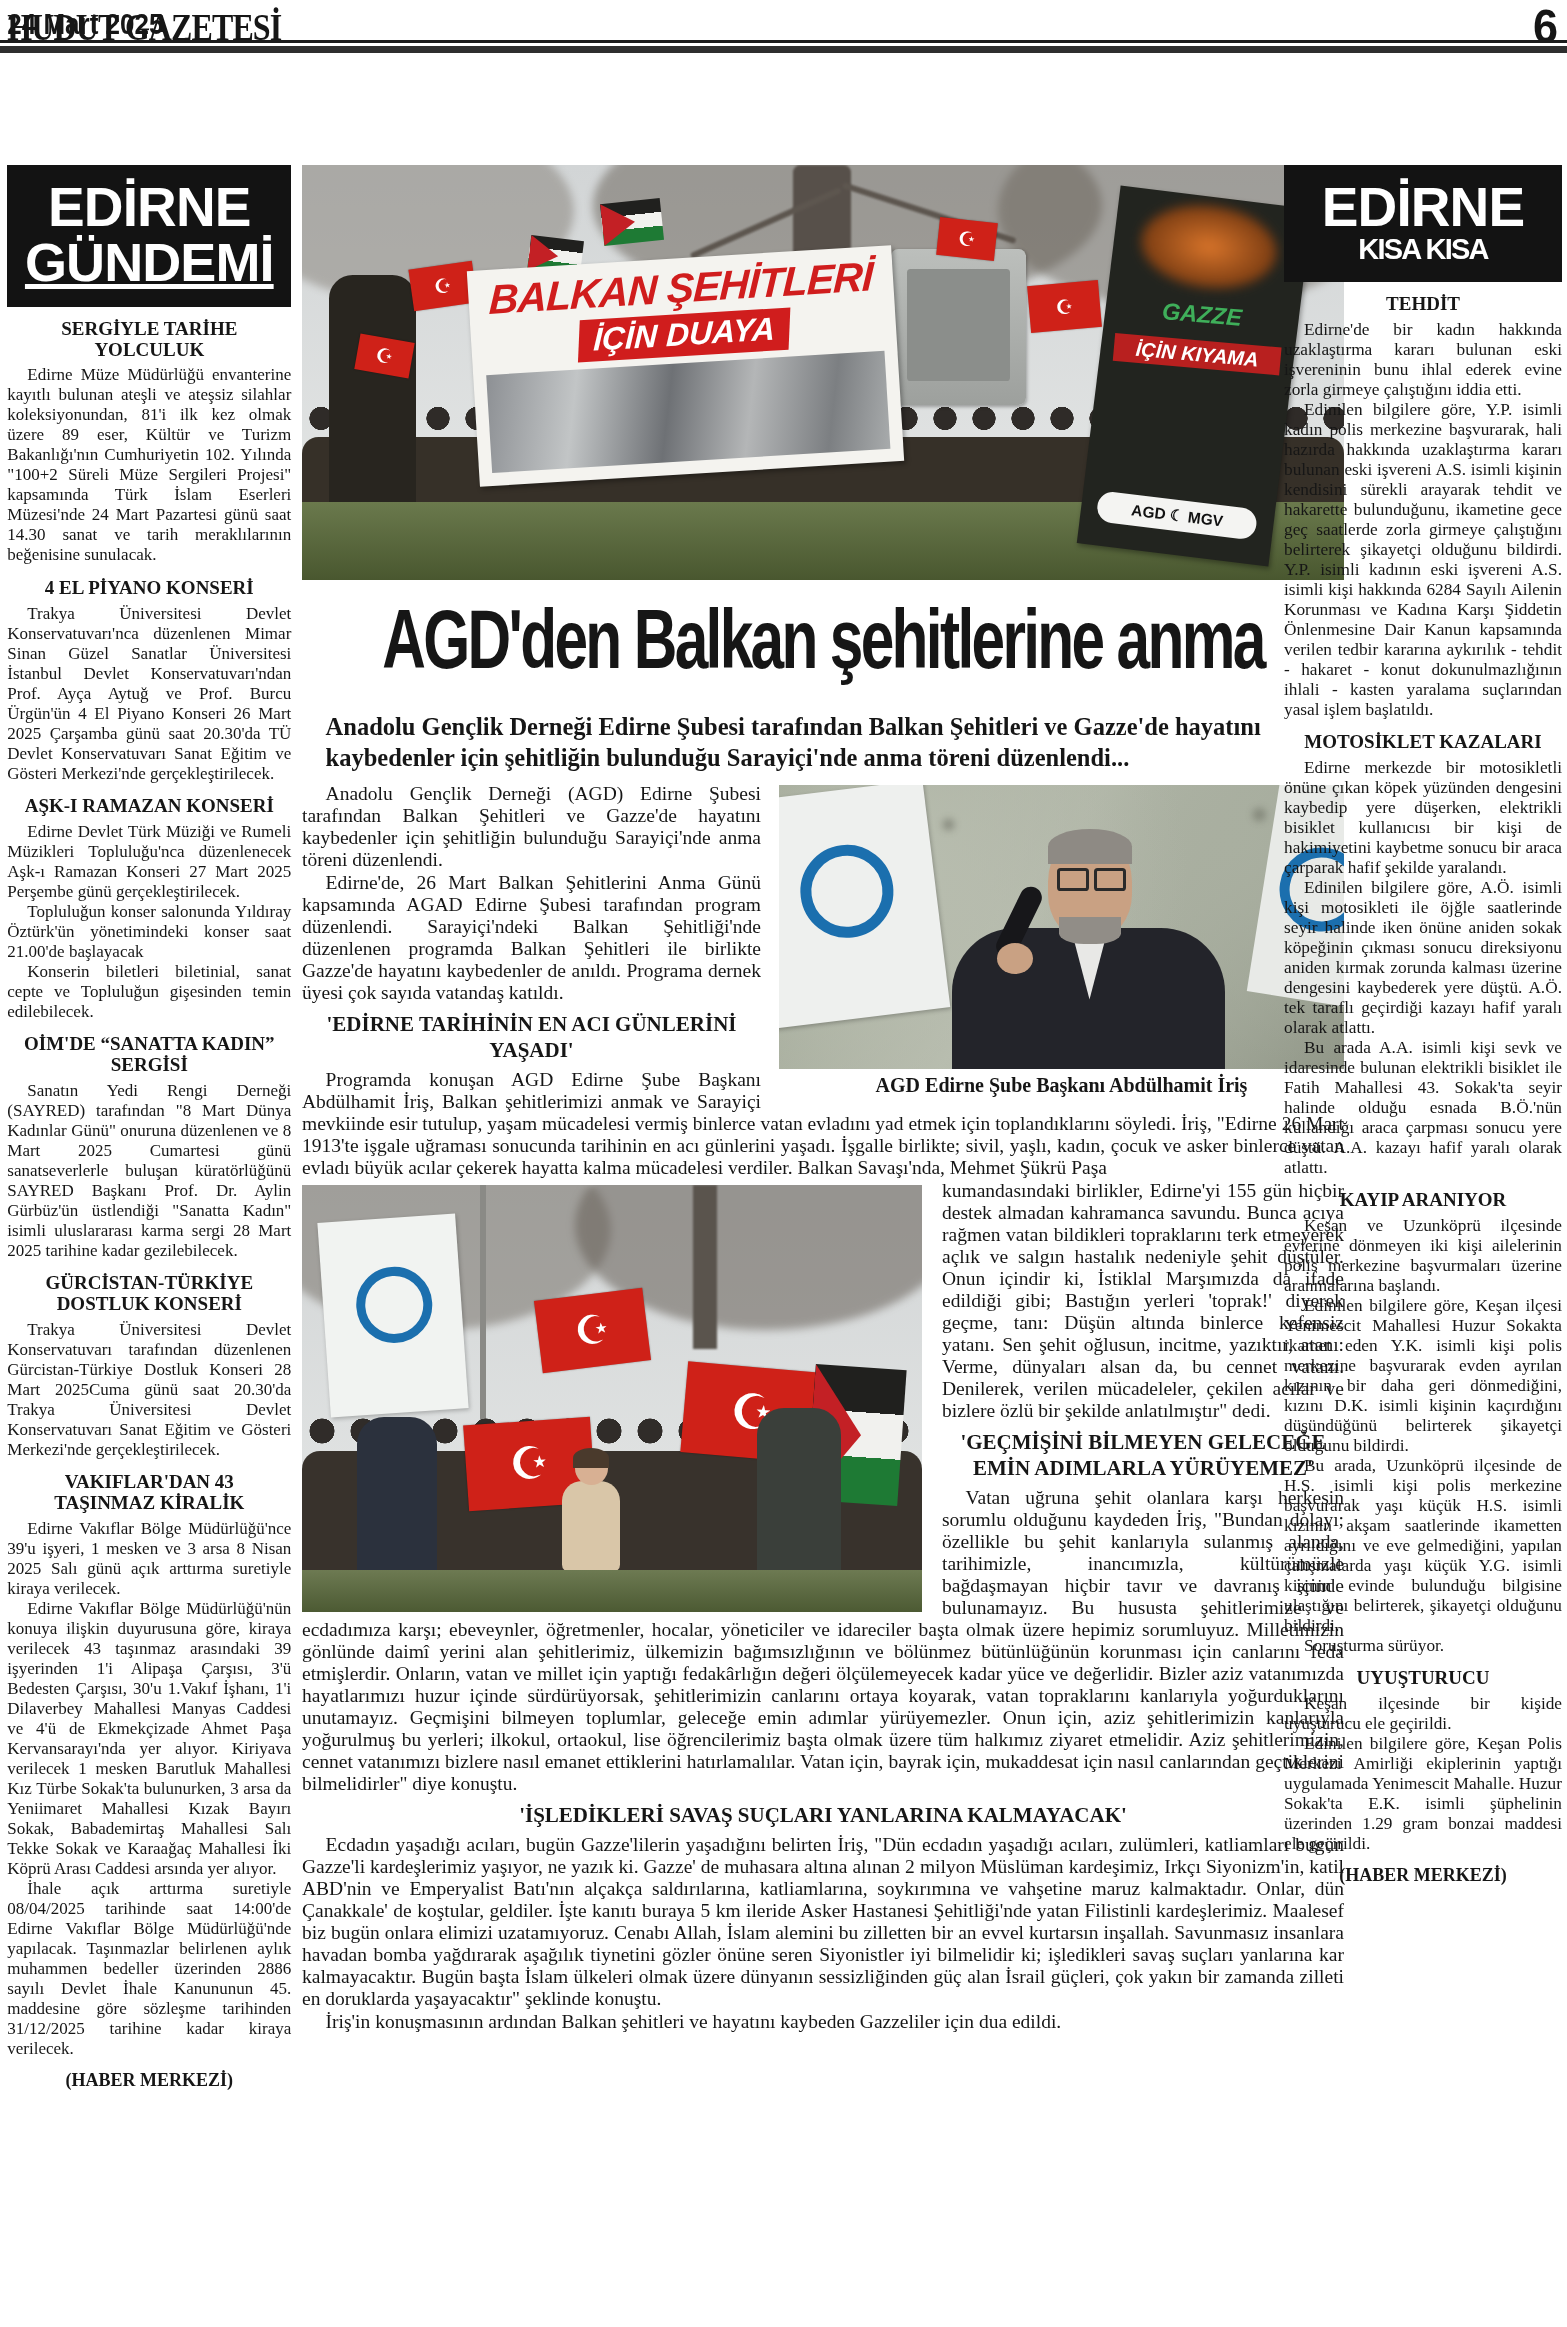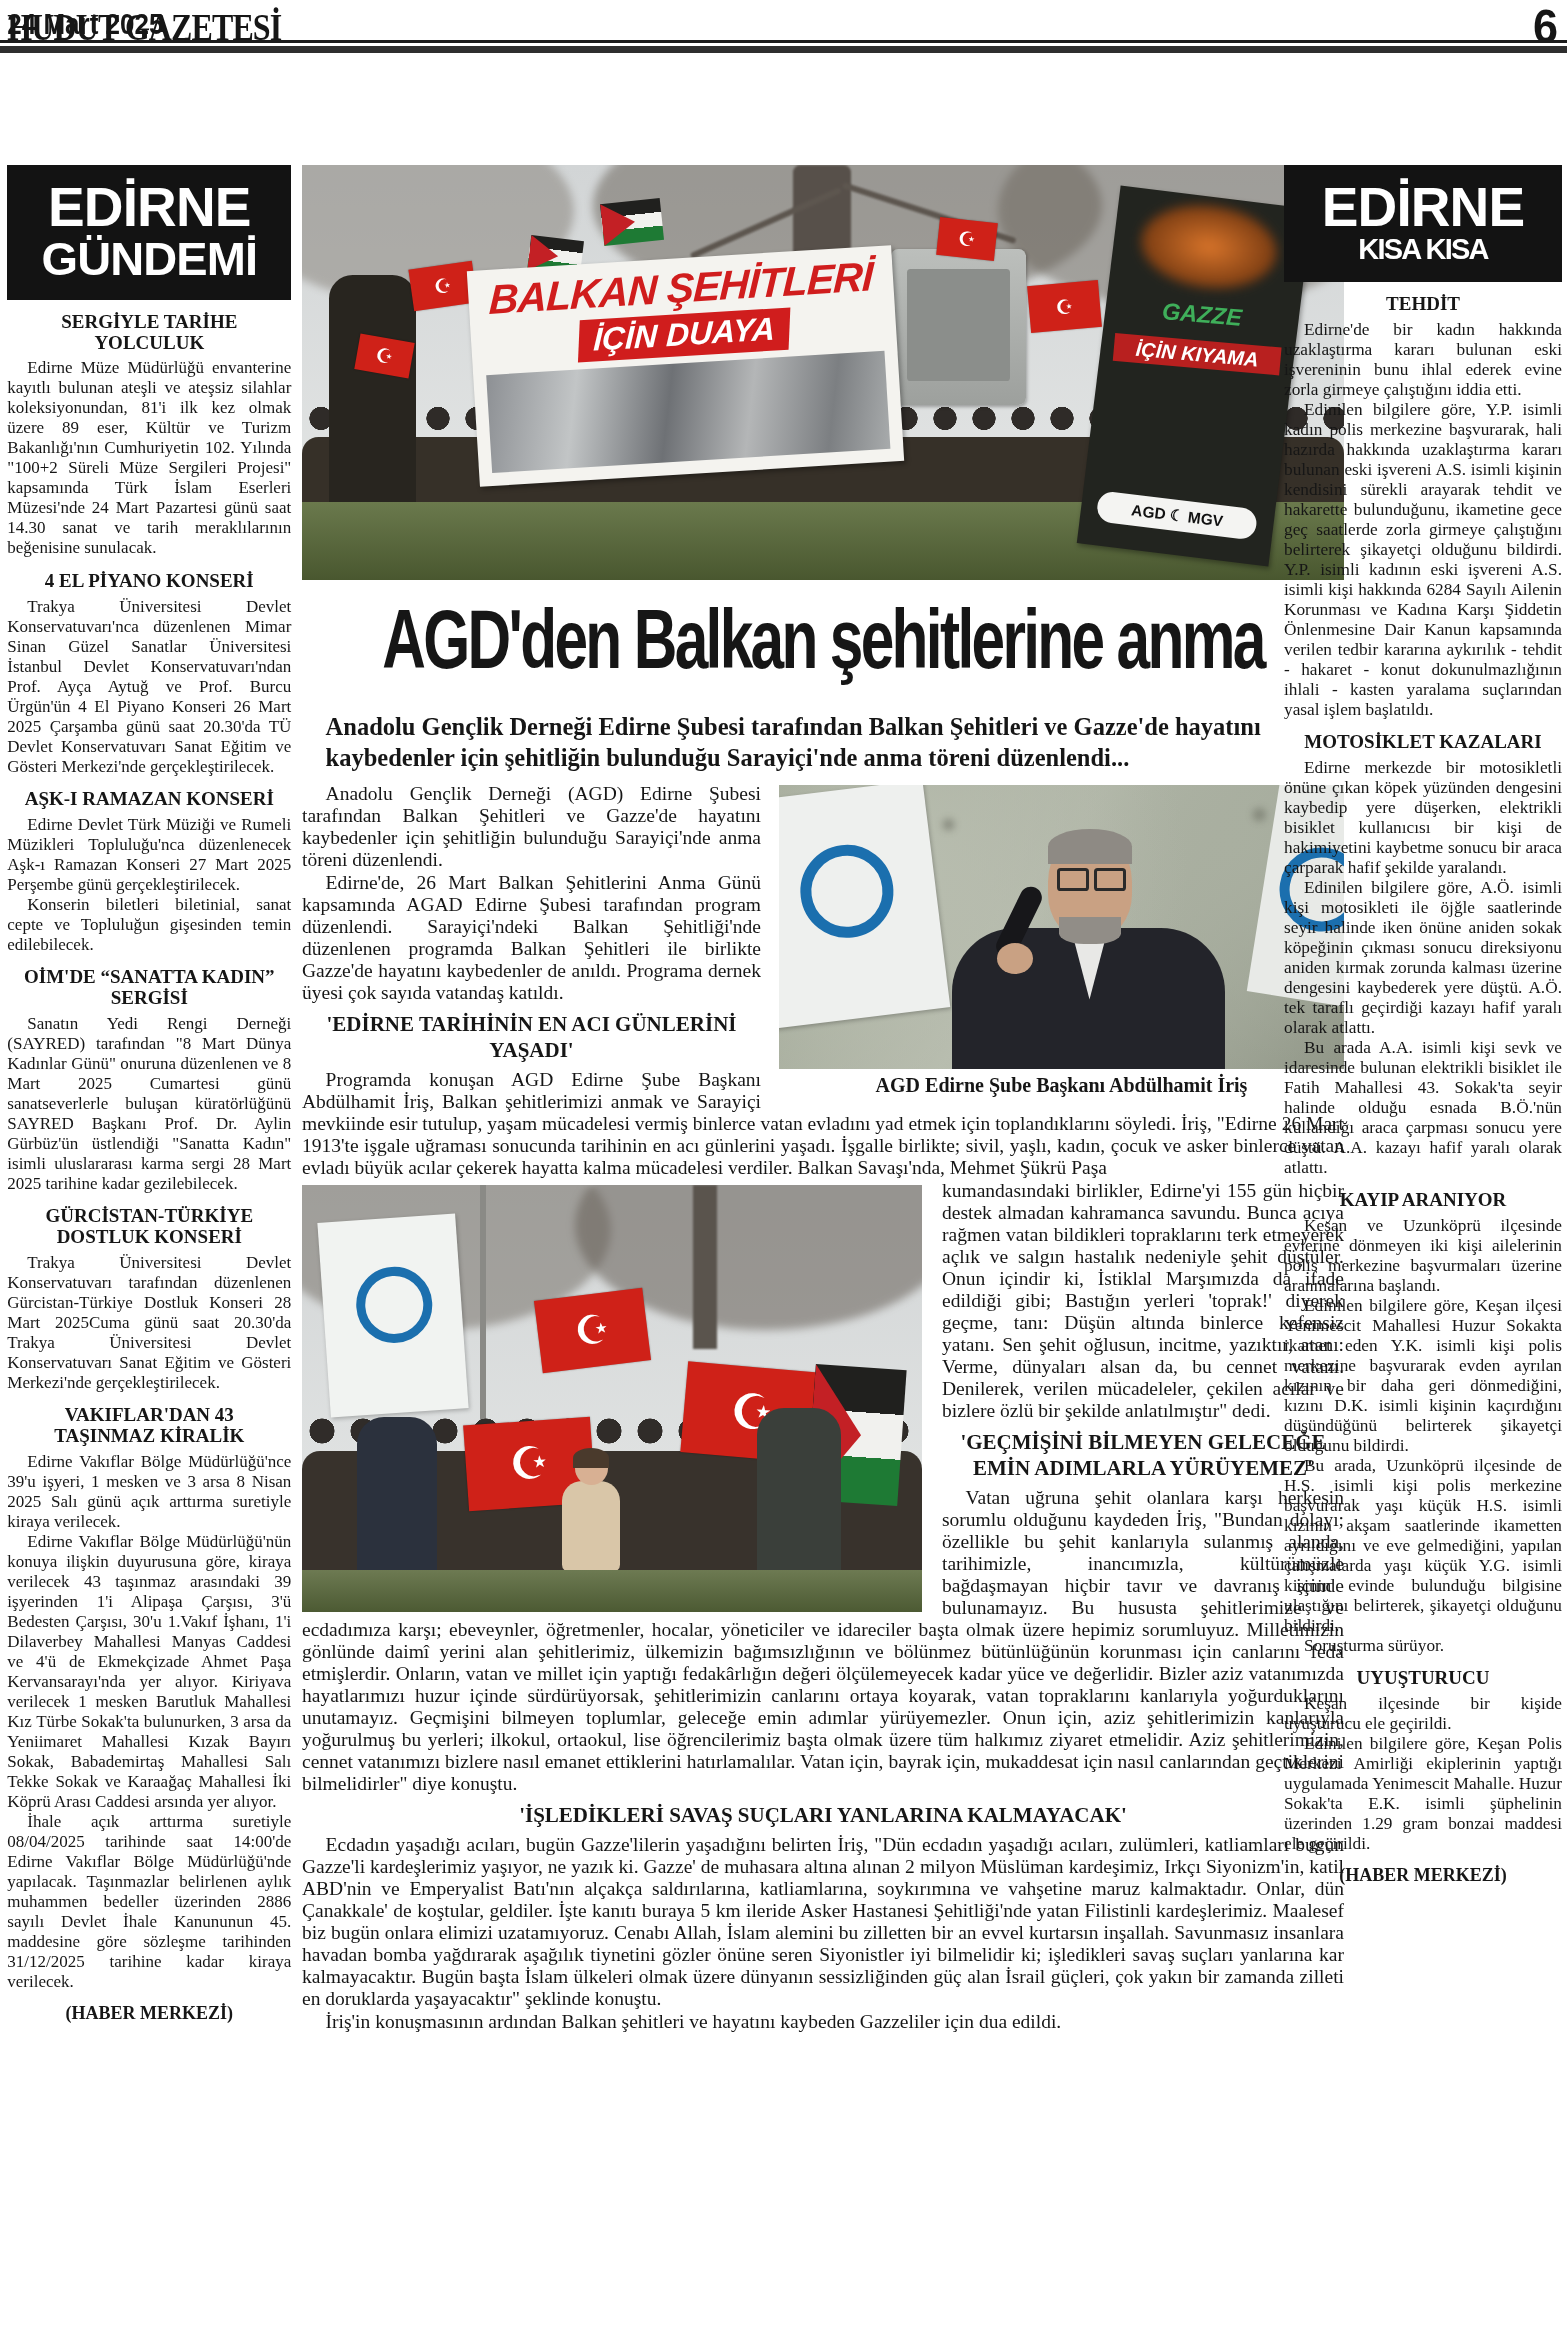--- a/index.html
+++ b/index.html
@@ -17,21 +17,21 @@
             font-weight:bold;font-size:45px;transform:scaleY(1.05);transform-origin:right top;}
   .rule-thin{position:absolute;left:0;top:40px;width:1567px;height:2.7px;background:#1c1c1c;}
   .rule-thick{position:absolute;left:0;top:46px;width:1567px;height:7.3px;background:#2e2e2e;}
 
   
   .col-left{position:absolute;left:7.3px;top:165px;width:284px;}
   .col-right{position:absolute;left:1284px;top:165px;width:278px;}
   .box-title{background:#131313;color:#fff;text-align:center;font-family:"Liberation Sans",sans-serif;
              font-weight:bold;padding:14.5px 1.8px 18px;line-height:1.0;}
   .box-title .l1{display:block;font-size:55px;letter-spacing:-0.9px;}
-  .box-title .l2{display:block;font-size:47px;letter-spacing:-0.9px;}
+  .box-title .l2{display:block;font-size:54px;letter-spacing:-0.9px;text-decoration:underline;}
   .box-title .l2b{display:block;font-size:29px;letter-spacing:-1.8px;}
   .scol h4{font-size:19px;text-align:center;margin:12.7px 5.5px 4.5px;font-weight:bold;line-height:1.1;}
   .scol p{font-size:17px;line-height:20px;text-align:justify;margin:0;text-indent:20px;}
   .scol .foot{text-align:center;font-weight:bold;font-size:18px;margin-top:11px;text-indent:0;}
   .col-right p{font-size:17.3px;line-height:20px;}
 
   
   .col-mid{position:absolute;left:302px;top:165px;width:1042px;}
   .headline{height:111px;margin-top:11px;overflow:visible;}
   .headline span{display:block;white-space:nowrap;text-align:center;font-family:"Liberation Sans",sans-serif;
@@ -163,20 +163,21 @@
     <div class="box-title">
       <span class="l1">EDİRNE</span>
       <span class="l2">GÜNDEMİ</span>
     </div>
     <h4>SERGİYLE TARİHE YOLCULUK</h4>
     <p>Edirne Müze Müdürlüğü envanterine kayıtlı bulunan ateşli ve ateşsiz silahlar koleksiyonundan, 81'i ilk kez olmak üzere 89 eser, Kültür ve Turizm Bakanlığı'nın Cumhuriyetin 102. Yılında "100+2 Süreli Müze Sergileri Projesi" kapsamında Türk İslam Eserleri Müzesi'nde 24 Mart Pazartesi günü saat 14.30 sanat ve tarih meraklılarının beğenisine sunulacak.</p>
     <h4>4 EL PİYANO KONSERİ</h4>
     <p>Trakya Üniversitesi Devlet Konservatuvarı'nca düzenlenen Mimar Sinan Güzel Sanatlar Üniversitesi İstanbul Devlet Konservatuvarı'ndan Prof. Ayça Aytuğ ve Prof. Burcu Ürgün'ün 4 El Piyano Konseri 26 Mart 2025 Çarşamba günü saat 20.30'da TÜ Devlet Konservatuvarı Sanat Eğitim ve Gösteri Merkezi'nde gerçekleştirilecek.</p>
     <h4>AŞK-I RAMAZAN KONSERİ</h4>
     <p>Edirne Devlet Türk Müziği ve Rumeli Müzikleri Topluluğu'nca düzenlenecek Aşk-ı Ramazan Konseri 27 Mart 2025 Perşembe günü gerçekleştirilecek.</p>
+    <p>Topluluğun konser salonunda Yıldıray Öztürk'ün yönetimindeki konser saat 21.00'de başlayacak</p>
     <p>Konserin biletleri biletinial, sanat cepte ve Topluluğun gişesinden temin edilebilecek.</p>
     <h4>OİM'DE “SANATTA KADIN” SERGİSİ</h4>
     <p>Sanatın Yedi Rengi Derneği (SAYRED) tarafından "8 Mart Dünya Kadınlar Günü" onuruna düzenlenen ve 8 Mart 2025 Cumartesi günü sanatseverlerle buluşan küratörlüğünü SAYRED Başkanı Prof. Dr. Aylin Gürbüz'ün üstlendiği "Sanatta Kadın" isimli uluslararası karma sergi 28 Mart 2025 tarihine kadar gezilebilecek.</p>
     <h4>GÜRCİSTAN-TÜRKİYE DOSTLUK KONSERİ</h4>
     <p>Trakya Üniversitesi Devlet Konservatuvarı tarafından düzenlenen Gürcistan-Türkiye Dostluk Konseri 28 Mart 2025Cuma günü saat 20.30'da Trakya Üniversitesi Devlet Konservatuvarı Sanat Eğitim ve Gösteri Merkezi'nde gerçekleştirilecek.</p>
     <h4>VAKIFLAR'DAN 43 TAŞINMAZ KİRALİK</h4>
     <p>Edirne Vakıflar Bölge Müdürlüğü'nce 39'u işyeri, 1 mesken ve 3 arsa 8 Nisan 2025 Salı günü açık arttırma suretiyle kiraya verilecek.</p>
     <p>Edirne Vakıflar Bölge Müdürlüğü'nün konuya ilişkin duyurusuna göre, kiraya verilecek 43 taşınmaz arasındaki 39 işyerinden 1'i Alipaşa Çarşısı, 3'ü Bedesten Çarşısı, 30'u 1.Vakıf İşhanı, 1'i Dilaverbey Mahallesi Manyas Caddesi ve 4'ü de Ekmekçizade Ahmet Paşa Kervansarayı'nda yer alıyor. Kiriyava verilecek 1 mesken Barutluk Mahallesi Kız Türbe Sokak'ta bulunurken, 3 arsa da Yeniimaret Mahallesi Kızak Bayırı Sokak, Babademirtaş Mahallesi Salı Tekke Sokak ve Karaağaç Mahallesi İki Köprü Arası Caddesi arsında yer alıyor.</p>
     <p>İhale açık arttırma suretiyle 08/04/2025 tarihinde saat 14:00'de Edirne Vakıflar Bölge Müdürlüğü'nde yapılacak. Taşınmazlar belirlenen aylık muhammen bedeller üzerinden 2886 sayılı Devlet İhale Kanununun 45. maddesine göre sözleşme tarihinden 31/12/2025 tarihine kadar kiraya verilecek.</p>
     <p class="foot">(HABER MERKEZİ)</p>

